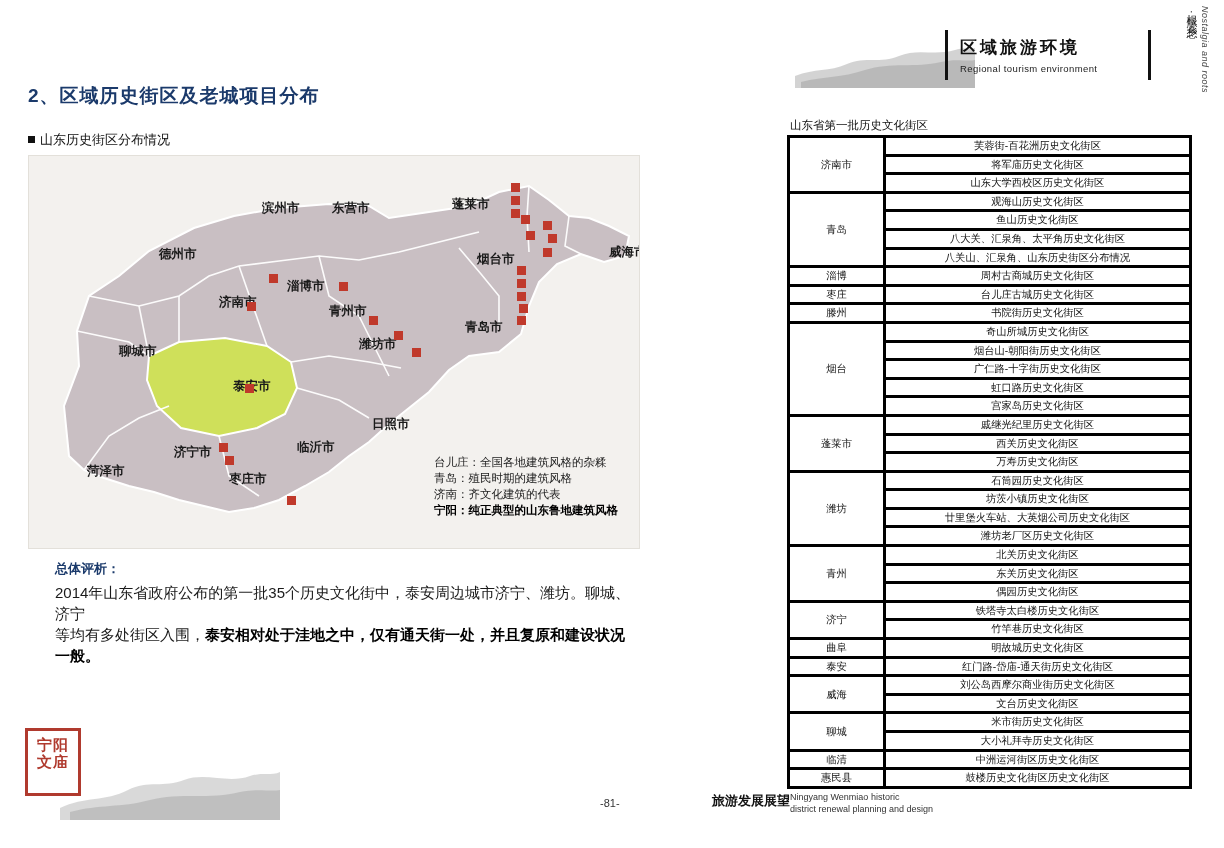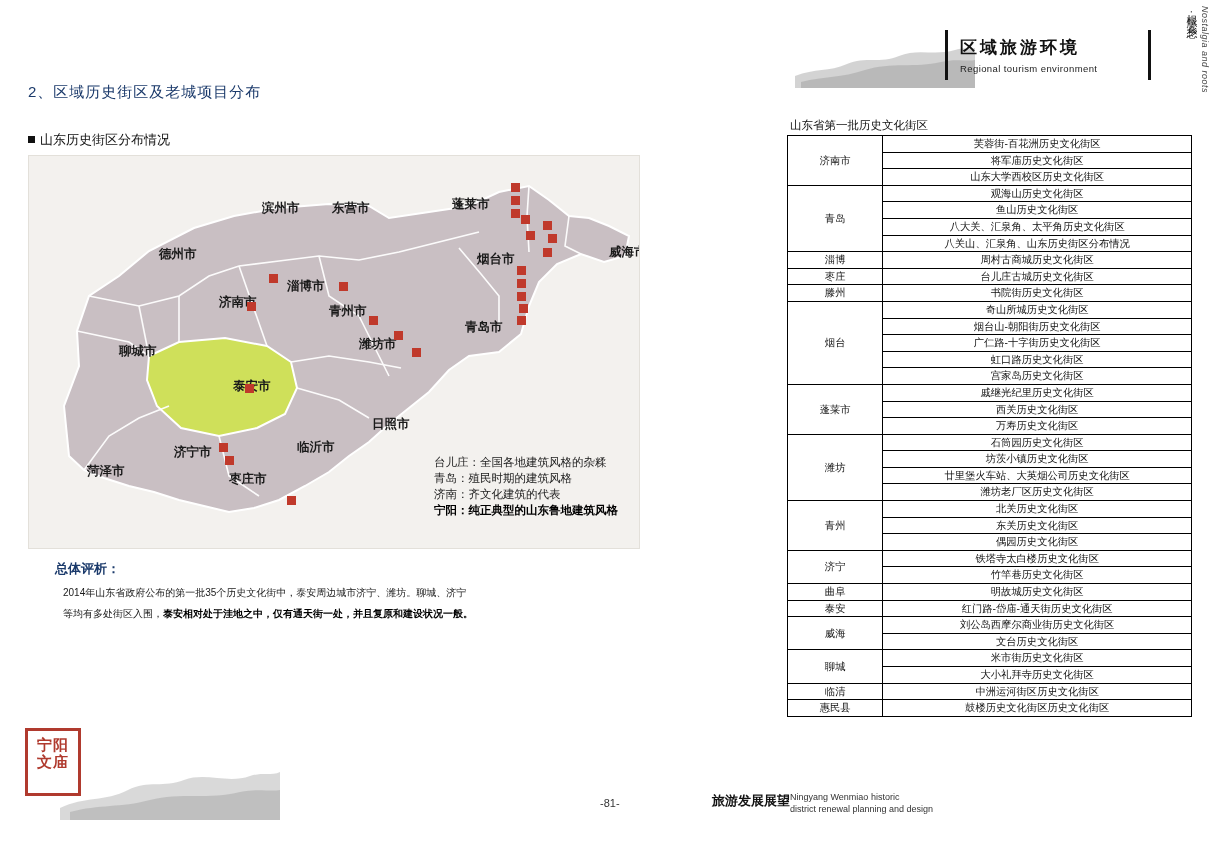--- a/index.html
+++ b/index.html
@@ -1,32 +1,32 @@
 <!DOCTYPE html>
 <html><head>
 <meta charset="utf-8">
 <style>
   html,body{margin:0;padding:0;}
   body{width:1224px;height:848px;background:#ffffff;font-family:"Liberation Sans","DejaVu Sans",sans-serif;position:relative;overflow:hidden;}
   .page{position:absolute;left:0;top:0;width:1224px;height:848px;}
 
   
-  .sec-title{position:absolute;left:28px;top:83px;font-size:15px;font-weight:normal;color:#1b3a6b;letter-spacing:1px;}
+  .sec-title{position:absolute;left:28px;top:83px;font-size:19px;font-weight:bold;color:#1b3a6b;letter-spacing:1px;}
   .sub-title{position:absolute;left:28px;top:131px;font-size:13px;color:#111;}
   .sub-title .sq{display:inline-block;width:7px;height:7px;background:#111;margin-right:5px;vertical-align:1px;}
 
   .mapbox{position:absolute;left:28px;top:155px;width:610px;height:392px;background:#f3f1ee;border:1px solid #e3e0da;overflow:hidden;}
   .mapbox svg{position:absolute;left:0;top:0;}
   .mlabel{position:absolute;font-size:12.5px;color:#1a1a1a;font-weight:bold;white-space:nowrap;}
   .mdot{position:absolute;width:9px;height:9px;background:#c0392b;}
   .legend{position:absolute;left:405px;top:298px;font-size:11.5px;color:#222;line-height:16px;white-space:nowrap;}
   .legend b{color:#000;}
 
   .eval-h{position:absolute;left:55px;top:560px;font-size:13px;font-weight:bold;color:#1b3a6b;font-family:Liberation Serif, serif;}
-  .eval-body{position:absolute;left:55px;top:582px;width:580px;font-size:10px;color:#1a1a1a;line-height:21px;margin-left:8px;}
+  .eval-body{position:absolute;left:55px;top:582px;width:580px;font-size:15px;color:#1a1a1a;line-height:21px;}
   .eval-body b{font-weight:bold;color:#000;}
 
   
   .stamp{position:absolute;left:25px;top:728px;width:56px;height:68px;border:3px solid #b03a2e;color:#b03a2e;font-size:15px;font-weight:bold;line-height:17px;text-align:center;padding-top:5px;box-sizing:border-box;letter-spacing:1px;}
   .inkwash{position:absolute;left:60px;top:760px;width:220px;height:60px;}
 
   
   .pageno{position:absolute;left:600px;top:797px;font-size:11px;color:#333;}
   .foot-cn{position:absolute;left:712px;top:792px;font-size:13px;font-weight:bold;color:#111;}
   .foot-en{position:absolute;left:790px;top:791px;font-size:9px;color:#333;line-height:12px;width:150px;}
@@ -38,21 +38,21 @@
   .hdr-box{position:absolute;left:150px;top:22px;width:200px;height:50px;border-left:3px solid #111;border-right:3px solid #111;}
   .hdr-cn{position:absolute;left:165px;top:28px;font-size:17px;font-weight:bold;color:#111;letter-spacing:3px;}
   .hdr-en{position:absolute;left:165px;top:55px;font-size:9.5px;color:#222;letter-spacing:.4px;}
   .hdr-rot{position:absolute;left:1176px;top:6px;width:40px;height:120px;}
   .rot-cn{position:absolute;left:8px;top:0;font-size:11px;color:#222;writing-mode:vertical-rl;letter-spacing:2px;}
   .rot-en{position:absolute;left:24px;top:0;font-size:9px;color:#444;writing-mode:vertical-rl;font-style:italic;letter-spacing:.5px;}
 
   
   .tbl-cap{position:absolute;left:790px;top:118px;font-size:11.5px;color:#111;}
   .tbl{position:absolute;left:787px;top:135px;width:405px;border-collapse:collapse;}
-  .tbl td{border:1px solid #000000;font-size:10.3px;color:#111;text-align:center;height:15.6px;line-height:15.6px;padding:0;}
+  .tbl td{border:3px solid #000000;font-size:10.3px;color:#111;text-align:center;height:15.6px;line-height:15.6px;padding:0;}
   .tbl td.city{width:95px;}
   .tbl td.name{width:310px;}
 </style>
 </head>
 <body>
 
 <div class="page">
 
   <div class="sec-title">2、区域历史街区及老城项目分布</div>
   <div class="sub-title"><span class="sq"></span><span>山东历史街区分布情况</span></div>

